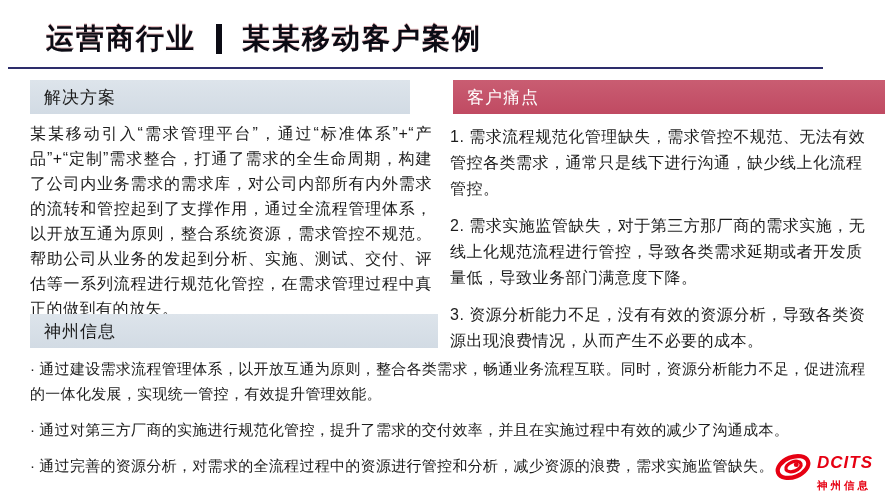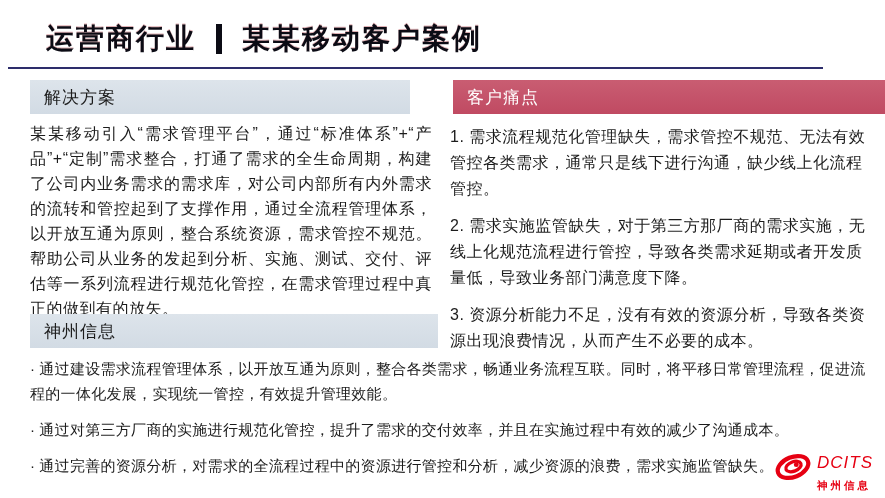--- a/index.html
+++ b/index.html
@@ -61,21 +61,21 @@
   .bullet-char { margin-right: 4px; }
 
   .logo {
     position: absolute; right: 12px; bottom: 8px;
     display: flex; align-items: flex-start; gap: 5px;
   }
   .logo-mark { width: 38px; height: 32px; }
   .logo-texts { display: flex; flex-direction: column; line-height: 1; padding-top: 3px; }
   .logo-name {
     color: var(--logo_red, #e60012);
-    font-size: 17px; font-weight: normal; font-style: italic;
+    font-size: 17px; font-weight: bold; font-style: italic;
     letter-spacing: 1px;
   }
   .logo-sub {
     color: var(--logo_red, #e60012);
     font-size: 10.5px; font-weight: bold; letter-spacing: 3px; margin-top: 9px;
   }
 </style>
 </head>
 <body>
 
@@ -97,21 +97,21 @@
 <div id="pain-body">
   <div class="pain-item">1.  需求流程规范化管理缺失，需求管控不规范、无法有效管控各类需求，通常只是线下进行沟通，缺少线上化流程管控。</div>
   <div class="pain-item">2.  需求实施监管缺失，对于第三方那厂商的需求实施，无线上化规范流程进行管控，导致各类需求延期或者开发质量低，导致业务部门满意度下降。</div>
   <div class="pain-item">3.  资源分析能力不足，没有有效的资源分析，导致各类资源出现浪费情况，从而产生不必要的成本。</div>
 </div>
 
 <div id="benefits-header" class="section-header hdr-gray">
   <span>神州信息</span>
 </div>
 <div id="benefits-body">
-  <div class="benefit-item"><span class="bullet-char">·</span><span>通过建设需求流程管理体系，以开放互通为原则，整合各类需求，畅通业务流程互联。同时，将平移日常管理流程，促进流程的一体化发展，实现统一管控，有效提升管理效能。</span></div>
+  <div class="benefit-item"><span class="bullet-char">·</span><span>通过建设需求流程管理体系，以开放互通为原则，整合各类需求，畅通业务流程互联。同时，资源分析能力不足，促进流程的一体化发展，实现统一管控，有效提升管理效能。</span></div>
   <div class="benefit-item"><span class="bullet-char">·</span><span>通过对第三方厂商的实施进行规范化管控，提升了需求的交付效率，并且在实施过程中有效的减少了沟通成本。</span></div>
   <div class="benefit-item"><span class="bullet-char">·</span><span>通过完善的资源分析，对需求的全流程过程中的资源进行管控和分析，减少资源的浪费，需求实施监管缺失。</span></div>
 </div>
 
 <div class="logo">
   <svg class="logo-mark" viewBox="0 0 40 34" xmlns="http://www.w3.org/2000/svg">
     <g fill="none" stroke="#e60012">
       <ellipse cx="20" cy="17" rx="17" ry="10.5" stroke-width="4.5" transform="rotate(-22 20 17)"></ellipse>
       <ellipse cx="20.5" cy="16.5" rx="8.5" ry="5" stroke-width="3.5" transform="rotate(-22 20.5 16.5)"></ellipse>
     </g>

